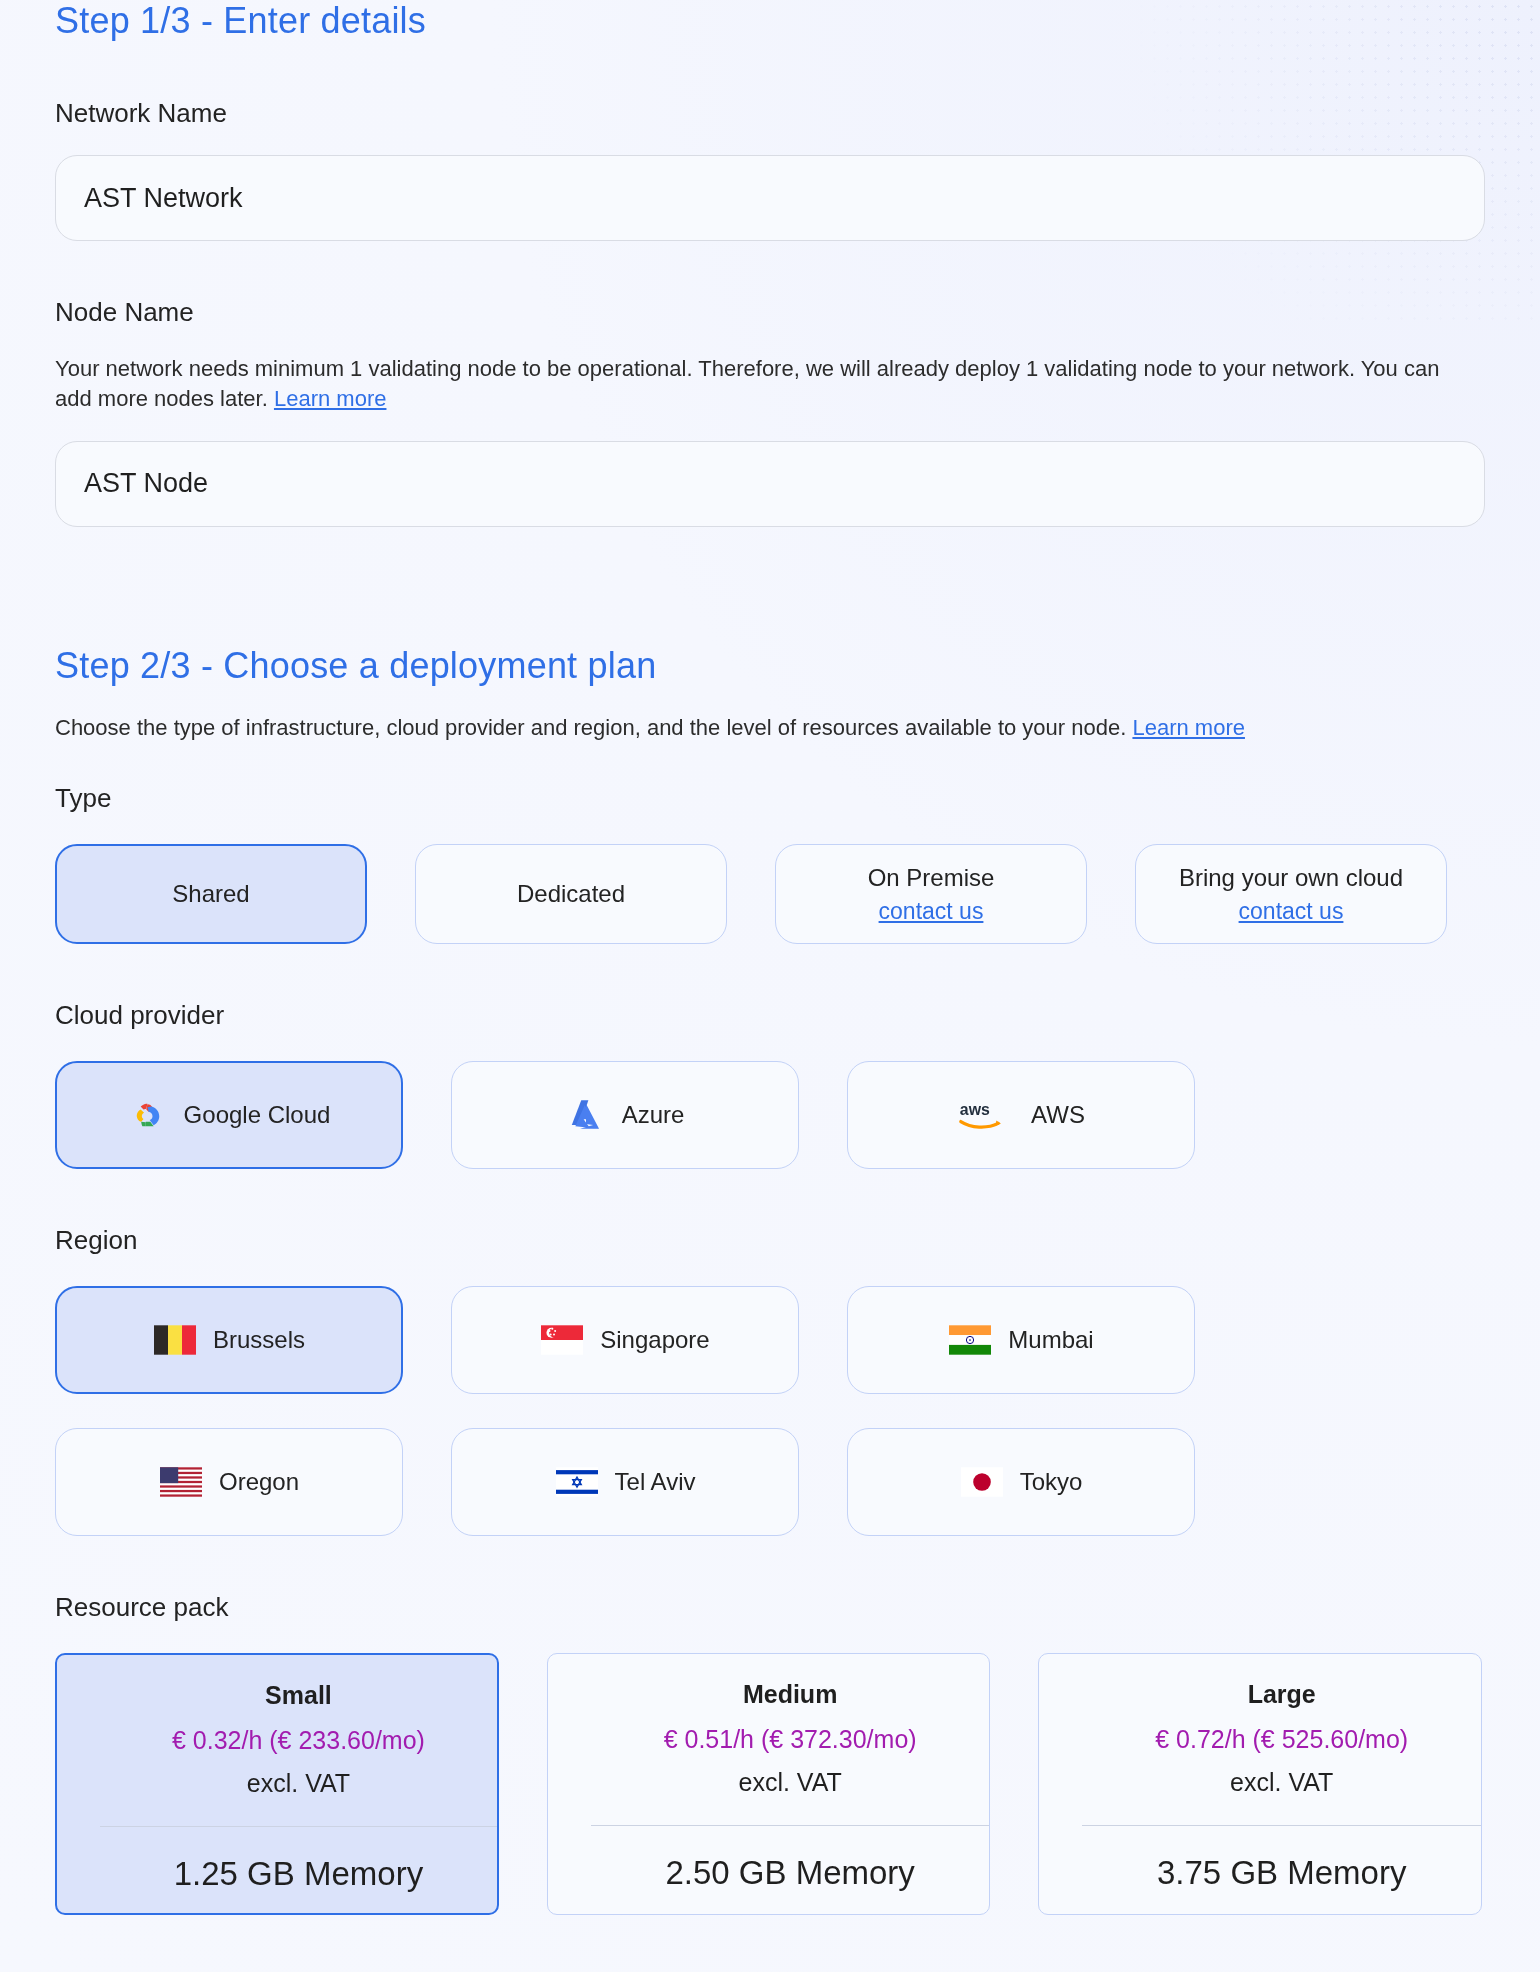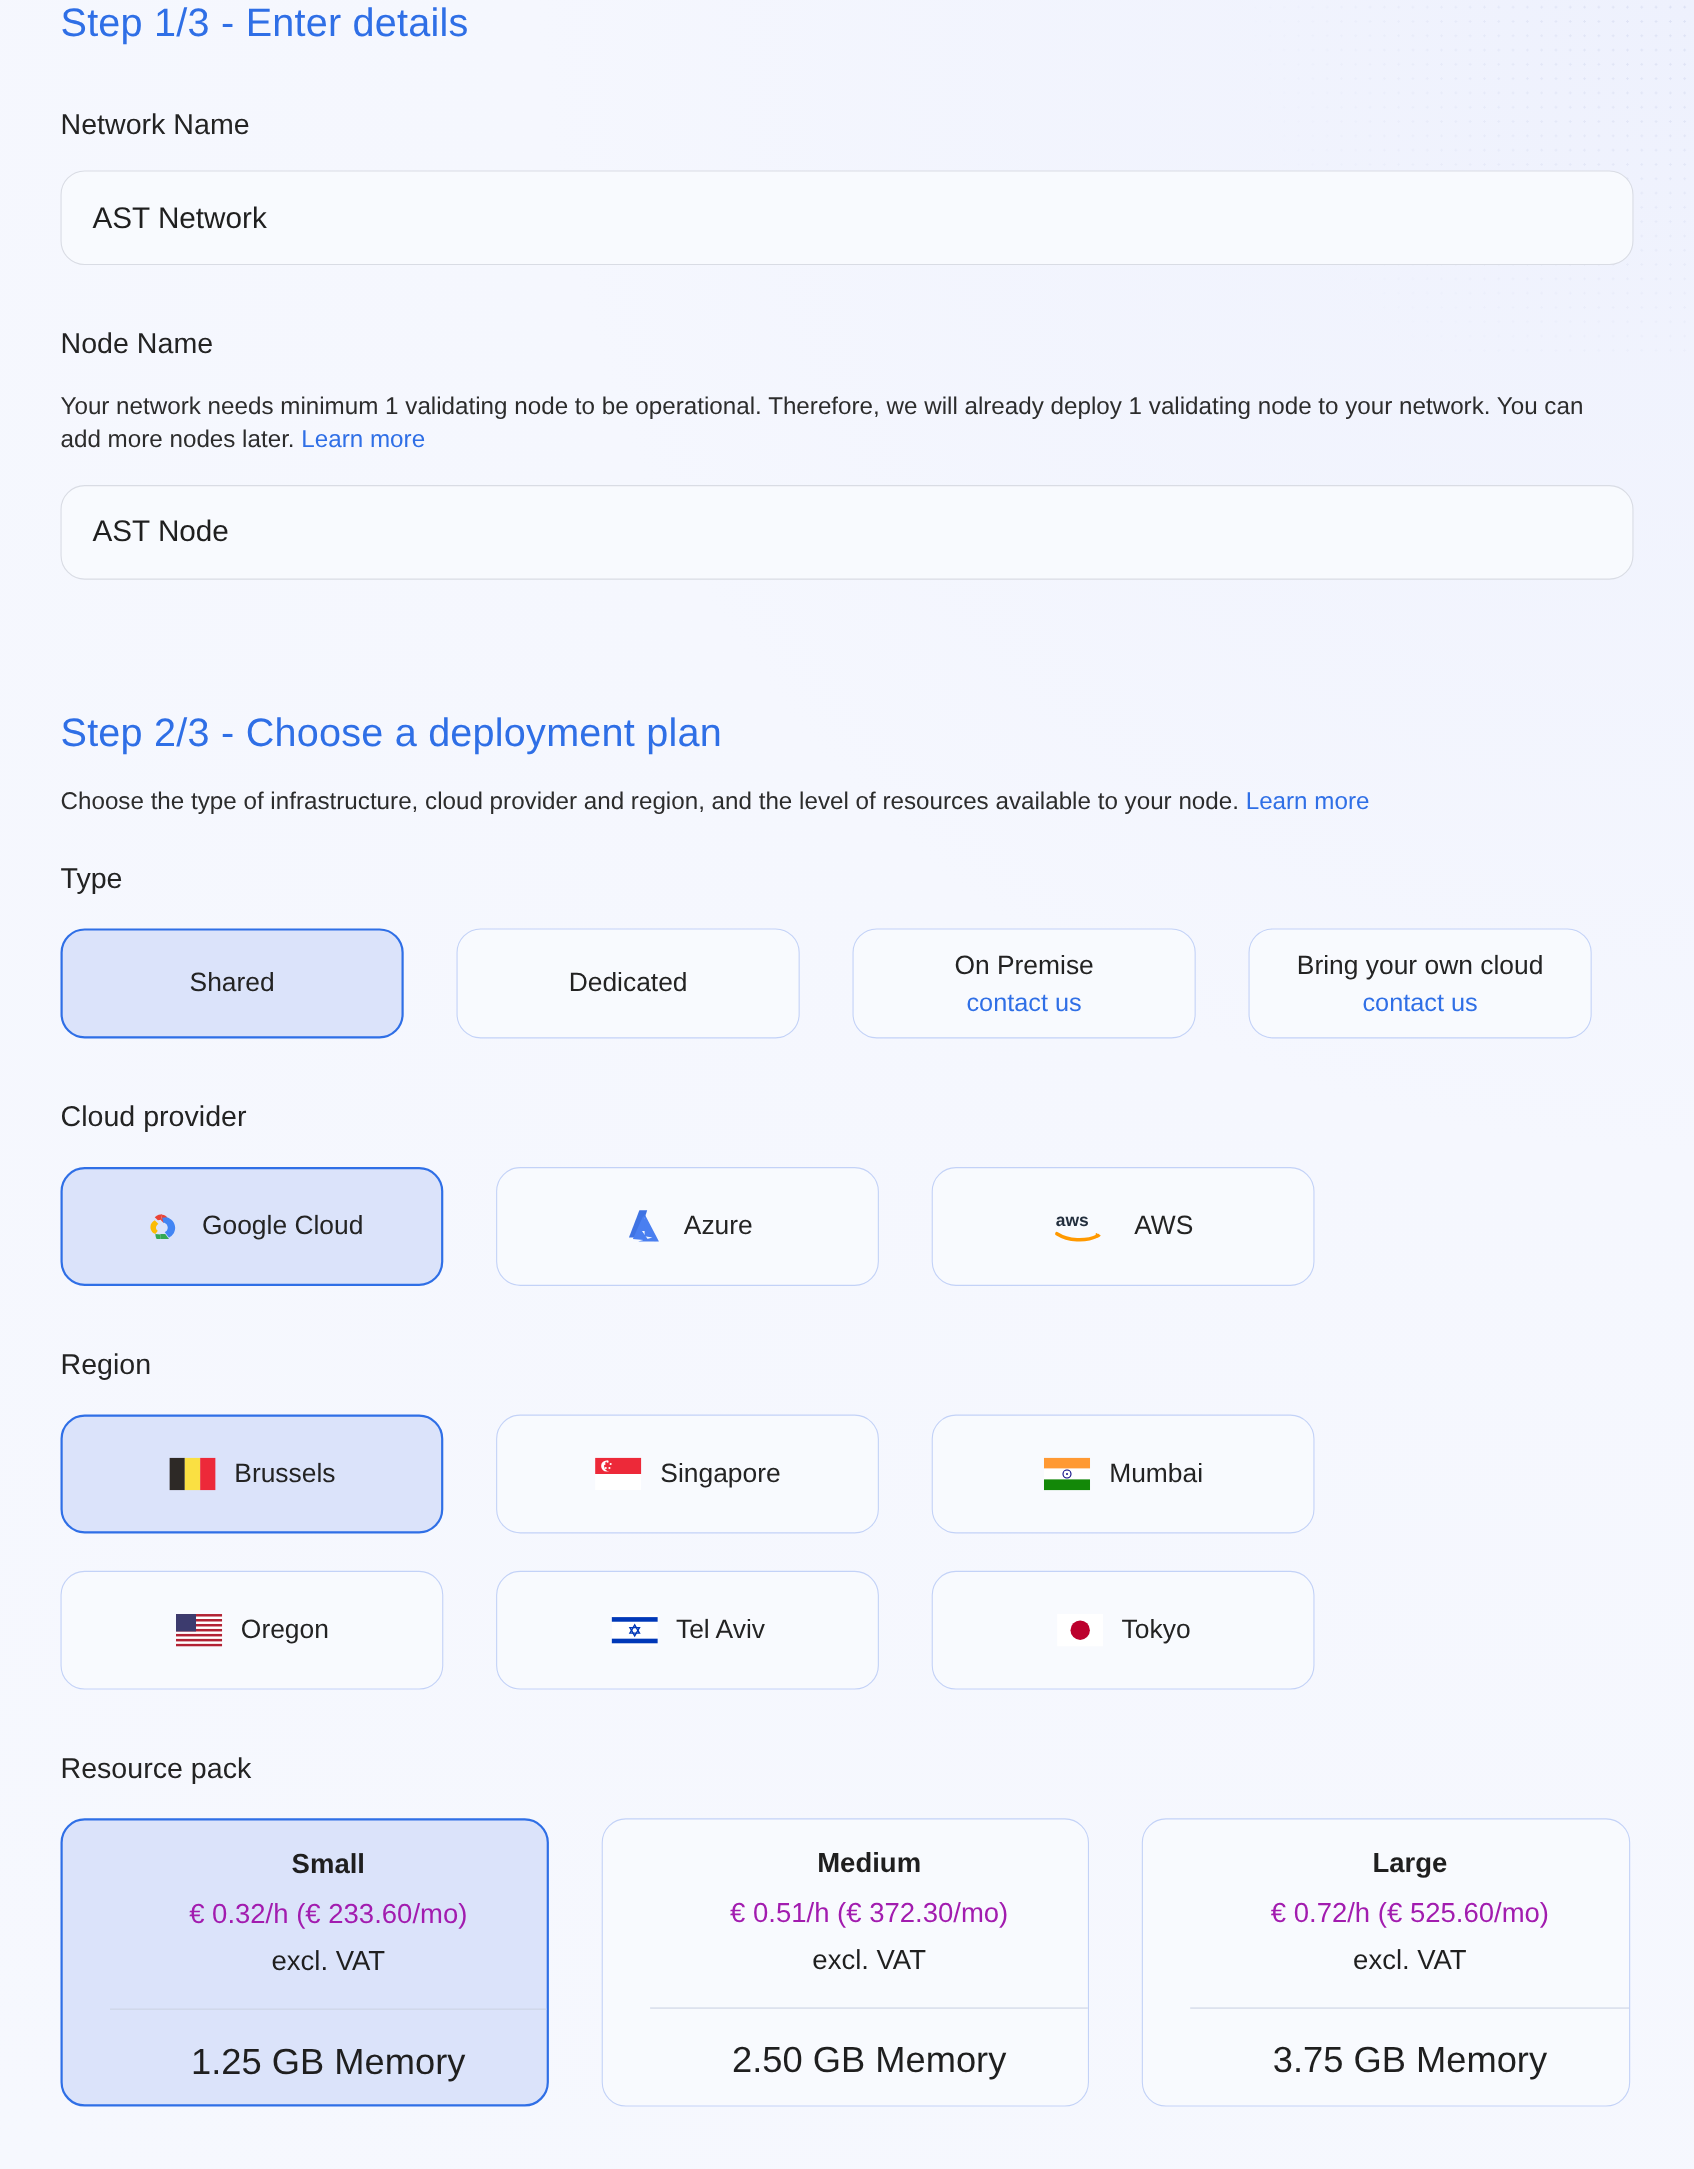--- a/index.html
+++ b/index.html
@@ -58,20 +58,21 @@
   }
   .helper-text {
     font-size: 22px;
     line-height: 1.38;
     color: #2c2c2c;
     margin: 0;
     max-width: 1440px;
   }
   .link {
     color: #2f6fe6;
+    text-decoration: underline;
     cursor: pointer;
   }
 
   .text-input {
     display: flex;
     align-items: center;
     width: 1430px;
     height: 86px;
     border: 1.5px solid #d9dce4;
     border-radius: 22px;
@@ -120,21 +121,21 @@
     height: 32px;
     flex: none;
   }
   .logo-sq { width: 40px; height: 40px; }
 
   
   .pack-row { display: flex; gap: 48px; }
   .pack {
     width: 520px;
     border: 1.6px solid #c3d2f7;
-    border-radius: 22px;
+    border-radius: 10px;
     background: #f8fafe;
     overflow: hidden;
     cursor: pointer;
     padding-left: 43px;
   }
   .pack.selected {
     background: #dbe3fa;
     border: 2.4px solid #2f6fe6;
   }
   .pack-head {

